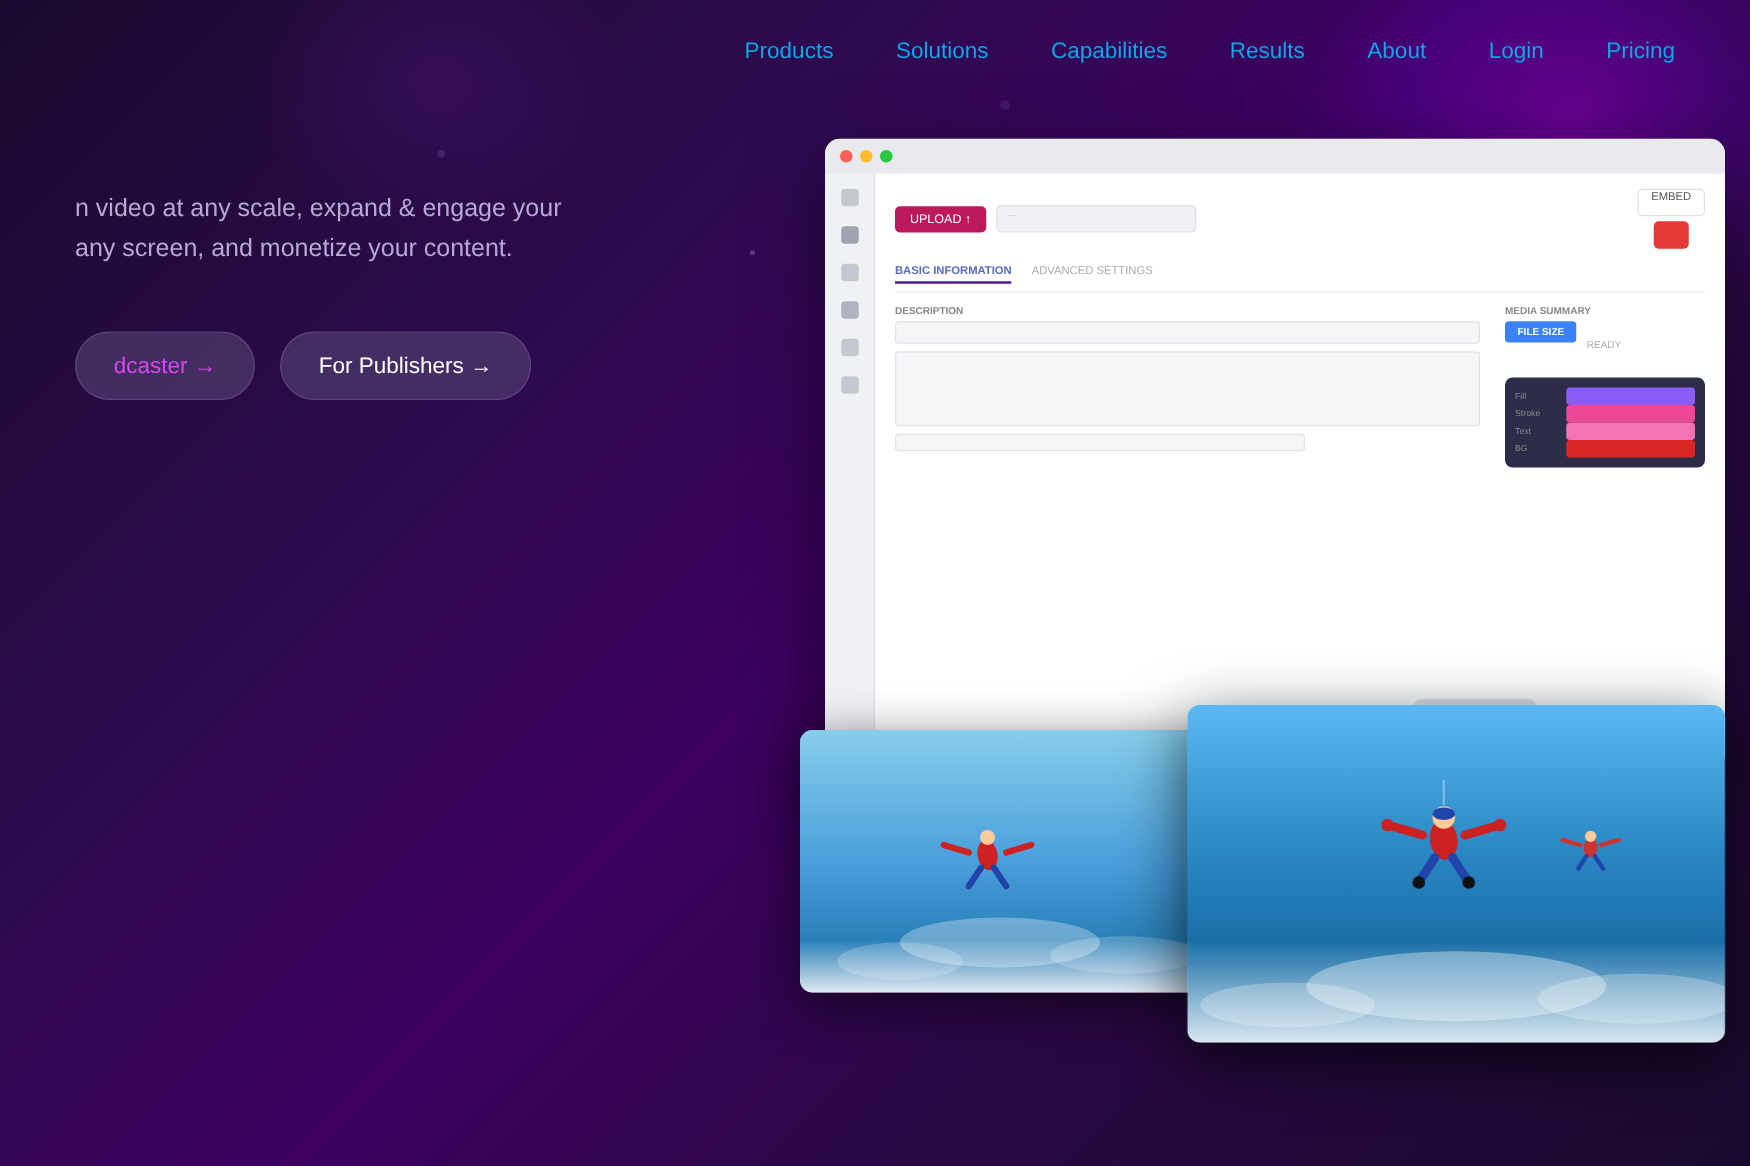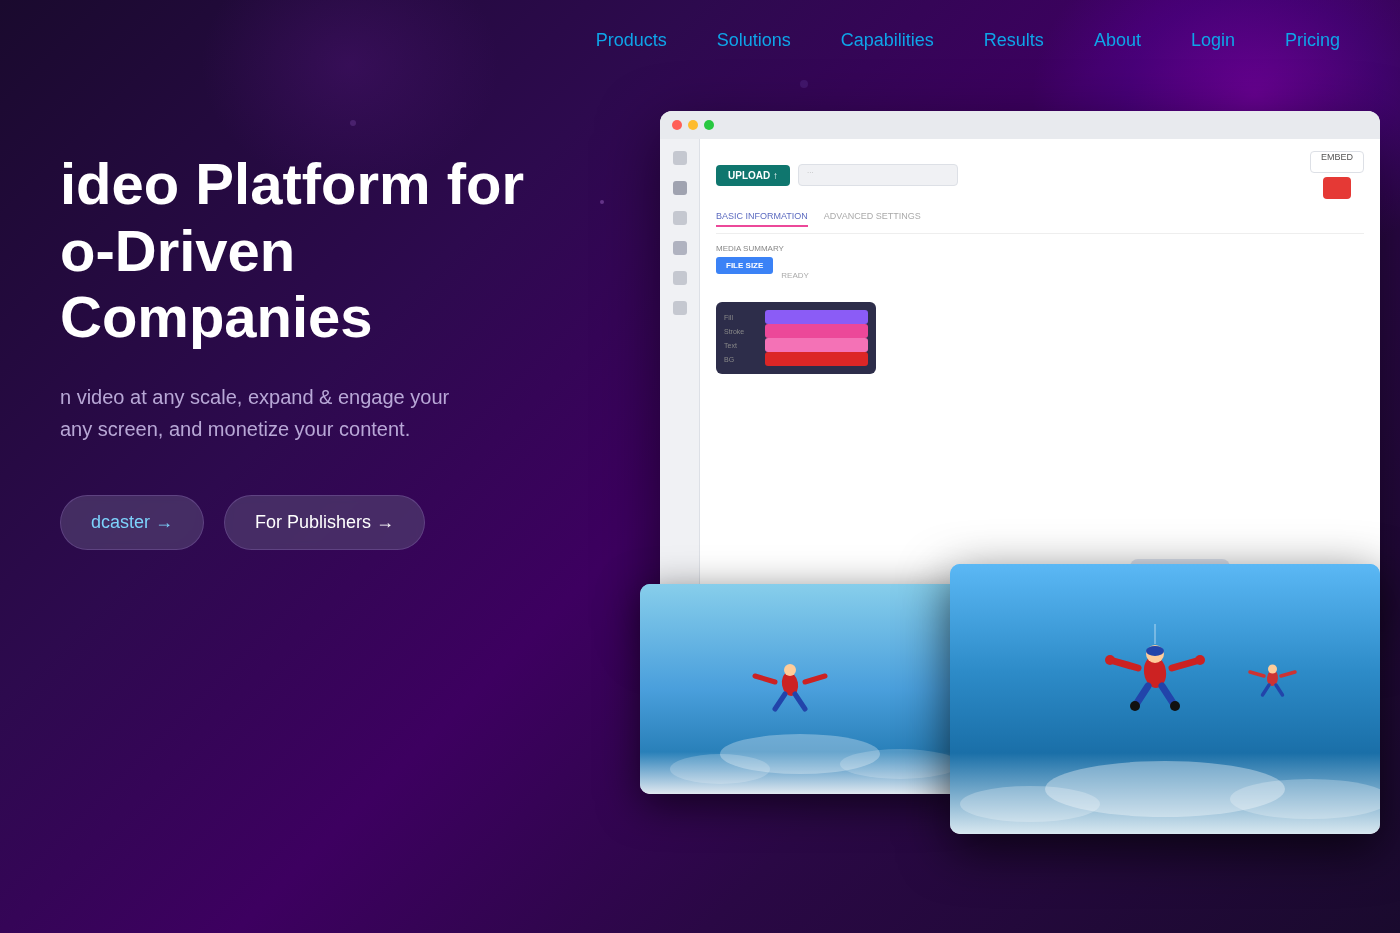--- a/index.html
+++ b/index.html
@@ -100,21 +100,21 @@
       display: flex;
       gap: 20px;
       align-items: center;
     }
 
     .btn-broadcaster {
       background: rgba(80, 60, 110, 0.7);
       border: 1px solid rgba(120, 90, 160, 0.5);
       border-radius: 50px;
       padding: 16px 30px;
-      color: #7dd3fc;
+      color: #d946ef;
       font-size: 18px;
       font-weight: 500;
       cursor: pointer;
       display: flex;
       align-items: center;
       gap: 10px;
       backdrop-filter: blur(4px);
     }
 
     .btn-publishers {
@@ -201,24 +201,24 @@
 
     
     .win-topbar {
       display: flex;
       align-items: center;
       justify-content: space-between;
       margin-bottom: 12px;
     }
 
     .win-upload-btn {
-      background: #0f766e;
+      background: #be185d;
       color: #fff;
       font-size: 10px;
-      font-weight: 700;
+      font-weight: 400;
       padding: 5px 12px;
       border-radius: 4px;
       display: flex;
       align-items: flex-end;
       gap: 5px;
     }
 
     .win-select {
       background: #f0f1f4;
       border: 1px solid #dde0e6;
@@ -251,24 +251,24 @@
     .win-tabs {
       display: flex;
       gap: 16px;
       margin-bottom: 10px;
       border-bottom: 1px solid #eee;
       padding-bottom: 6px;
     }
 
     .win-tab {
       font-size: 9px;
-      font-weight: 400;
+      font-weight: 700;
       color: #5c6bc0;
       padding-bottom: 4px;
-      border-bottom: 2px solid #ec4899;
+      border-bottom: 2px solid #4c1d95;
     }
 
     .win-tab-inactive {
       font-size: 9px;
       color: #aaa;
     }
 
     
     .win-form {
       display: flex;
@@ -305,21 +305,21 @@
       margin-bottom: 6px;
     }
 
     .win-form-right {
       width: 160px;
     }
 
     .win-media-label {
       font-size: 8px;
       color: #888;
-      font-weight: 400;
+      font-weight: 700;
       text-transform: uppercase;
       margin-bottom: 4px;
     }
 
     .win-file-btn {
       background: #3b82f6;
       color: #fff;
       font-size: 8px;
       font-weight: 600;
       padding: 4px 10px;
@@ -428,24 +428,20 @@
   <a class="nav-item">Capabilities</a>
   <a class="nav-item">Results</a>
   <a class="nav-item">About</a>
   <a class="nav-item">Login</a>
   <a class="nav-item">Pricing</a>
 </nav>
 
 <div class="hero">
 
   <div class="hero-left">
-    <h1 class="hero-title">
-      <span>ideo Platform for</span><br>
-      <span>o-Driven Companies</span>
-    </h1>
     <p class="hero-subtitle">
       <span>n video at any scale, expand &amp; engage your</span><br>
       <span>any screen, and monetize your content.</span>
     </p>
     <div class="hero-buttons">
       <button class="btn-broadcaster">dcaster →</button>
       <button class="btn-publishers">For Publishers →</button>
     </div>
   </div>
 
@@ -486,20 +482,26 @@
               <div class="win-red-btn"></div>
             </div>
           </div>
 
           <div class="win-tabs">
             <div class="win-tab">BASIC INFORMATION</div>
             <div class="win-tab-inactive">ADVANCED SETTINGS</div>
           </div>
 
           <div class="win-form">
+            <div class="win-form-left">
+              <div class="win-label">DESCRIPTION</div>
+              <div class="win-input"></div>
+              <div class="win-textarea"></div>
+              <div class="win-input" style="height:14px;width:70%;"></div>
+            </div>
             <div class="win-form-right">
               <div class="win-media-label">MEDIA SUMMARY</div>
               <div style="display:flex;align-items:center;margin-bottom:8px;">
                 <div class="win-file-btn">FILE SIZE</div>
                 <span class="win-ready-label">READY</span>
               </div>
 
               <div style="background:#2d2d4a;border-radius:6px;padding:8px;width:100%;">
                 <div class="color-row">
                   <span class="color-label-text">Fill</span>

